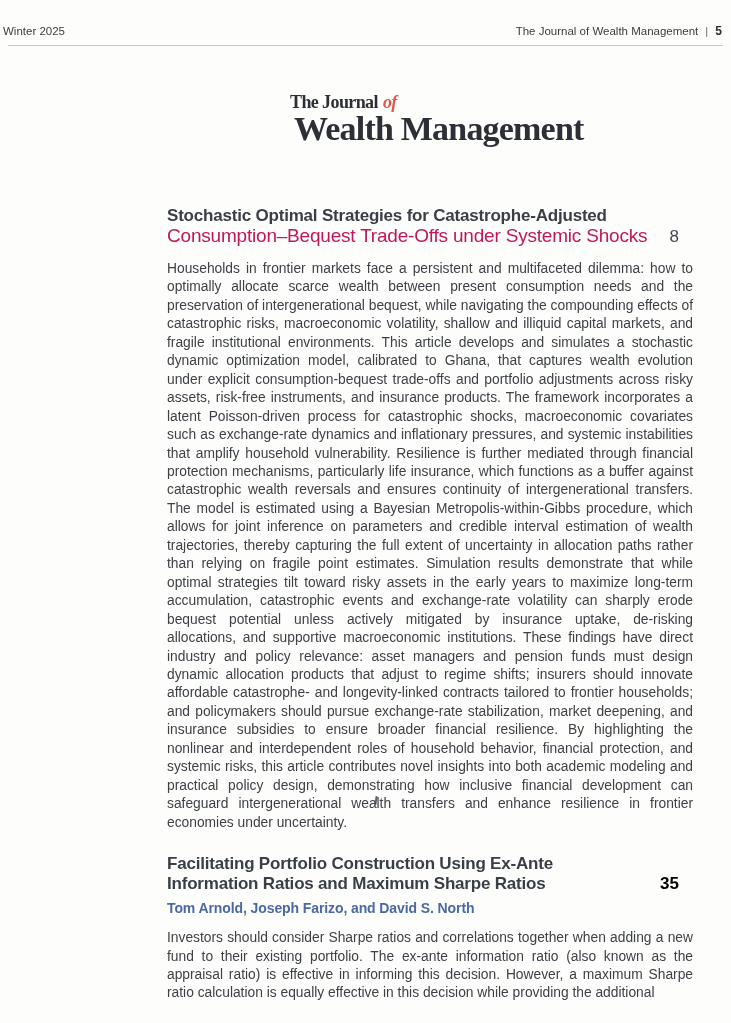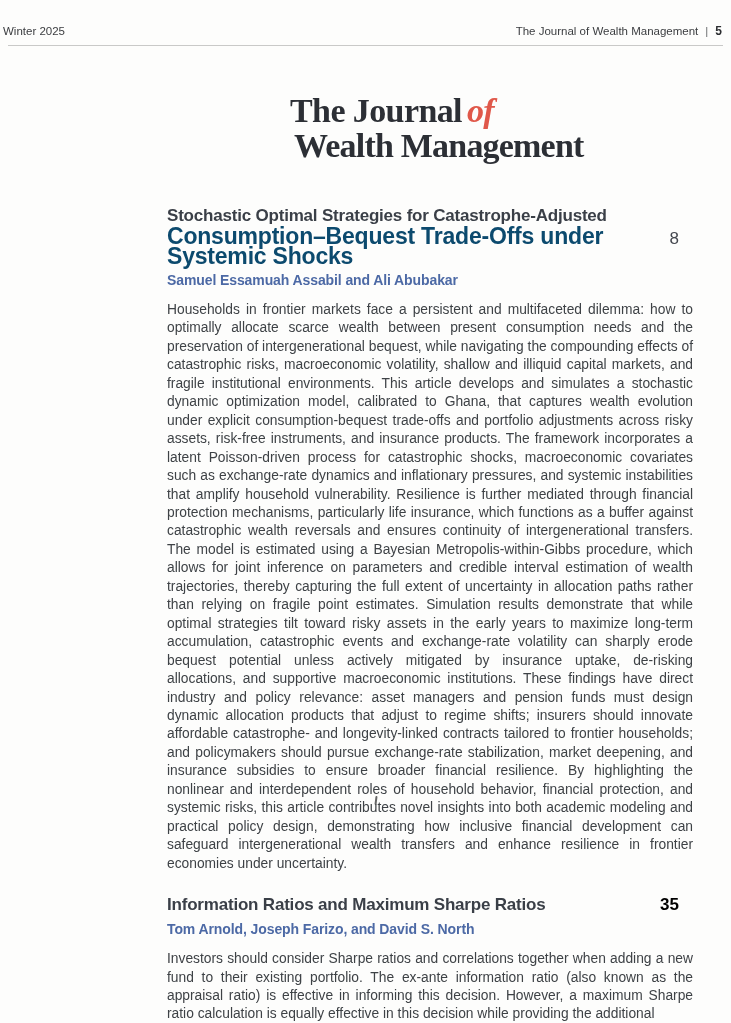--- a/index.html
+++ b/index.html
@@ -40,21 +40,21 @@
 
   
   .masthead {
     position: absolute;
     left: 290px;
     top: 92px;
     font-family: "Liberation Serif", serif;
     color: #2c2f35;
     white-space: nowrap;
   }
-  .mast-line1 { font-size: 34px; font-weight: 700; letter-spacing: -0.6px; }
+  .mast-line1 { font-size: 18px; font-weight: 700; letter-spacing: -0.6px; }
   .of-accent { color: #e0584a; font-style: italic; font-weight: 600; margin-left: 5px; }
   .mast-line2 { font-size: 34px; font-weight: 700; letter-spacing: -0.8px; margin-top: -3px; margin-left: 4px; text-align: right; }
 
   
   .toc {
     position: absolute;
     left: 167px;
     top: 206px;
     width: 526px;
   }
@@ -65,23 +65,23 @@
     line-height: 20px;
     letter-spacing: -0.2px;
   }
   .title-row {
     display: flex;
     justify-content: space-between;
     align-items: baseline;
     line-height: 20px;
   }
   .subtitle {
-    font-size: 23px;
-    font-weight: 700;
-    color: #0c4a6e;
+    font-size: 19px;
+    font-weight: 400;
+    color: #be185d;
     letter-spacing: -0.2px;
   }
   .page-num {
     font-size: 17px;
     color: #45484f;
     padding-right: 14px;
   }
   .page-num.bold { font-weight: 700; color: #000000; }
   .authors {
     margin-top: 6px;
@@ -135,25 +135,25 @@
   </div>
 
   <main class="toc">
 
     <article>
       <div class="article-title">Stochastic Optimal Strategies for Catastrophe-Adjusted</div>
       <div class="title-row">
         <span class="subtitle">Consumption–Bequest Trade-Offs under Systemic Shocks</span>
         <span class="page-num">8</span>
       </div>
-      <div class="authors">Samuel Essamuah Assabil and Ali Abubakar</div>
       <p class="abstract">Households in frontier markets face a persistent and multifaceted dilemma: how to optimally allocate scarce wealth between present consumption needs and the preservation of intergenerational bequest, while navigating the compounding effects of catastrophic risks, macroeconomic volatility, shallow and illiquid capital markets, and fragile institutional environments. This article develops and simulates a stochastic dynamic optimization model, calibrated to Ghana, that captures wealth evolution under explicit consumption-bequest trade-offs and portfolio adjustments across risky assets, risk-free instruments, and insurance products. The framework incorporates a latent Poisson-driven process for catastrophic shocks, macroeconomic covariates such as exchange-rate dynamics and inflationary pressures, and systemic instabilities that amplify household vulnerability. Resilience is further mediated through financial protection mechanisms, particularly life insurance, which functions as a buffer against catastrophic wealth reversals and ensures continuity of intergenerational transfers. The model is estimated using a Bayesian Metropolis-within-Gibbs procedure, which allows for joint inference on parameters and credible interval estimation of wealth trajectories, thereby capturing the full extent of uncertainty in allocation paths rather than relying on fragile point estimates. Simulation results demonstrate that while optimal strategies tilt toward risky assets in the early years to maximize long-term accumulation, catastrophic events and exchange-rate volatility can sharply erode bequest potential unless actively mitigated by insurance uptake, de-risking allocations, and supportive macroeconomic institutions. These findings have direct industry and policy relevance: asset managers and pension funds must design dynamic allocation products that adjust to regime shifts; insurers should innovate affordable catastrophe- and longevity-linked contracts tailored to frontier households; and policymakers should pursue exchange-rate stabilization, market deepening, and insurance subsidies to ensure broader financial resilience. By highlighting the nonlinear and interdependent roles of household behavior, financial protection, and systemic risks, this article contributes novel insights into both academic modeling and practical policy design, demonstrating how inclusive financial development can safeguard intergenerational wealth transfers and enhance resilience in frontier economies under uncertainty.</p>
     </article>
 
     <article class="article-2">
+      <div class="article-title">Facilitating Portfolio Construction Using Ex-Ante</div>
       <div class="title-row">
         <span class="article-title">Information Ratios and Maximum Sharpe Ratios</span>
         <span class="page-num bold">35</span>
       </div>
       <div class="authors">Tom Arnold, Joseph Farizo, and David S. North</div>
       <p class="abstract">Investors should consider Sharpe ratios and correlations together when adding a new fund to their existing portfolio. The ex-ante information ratio (also known as the appraisal ratio) is effective in informing this decision. However, a maximum Sharpe ratio calculation is equally effective in this decision while providing the additional</p>
     </article>
 
   </main>
 

